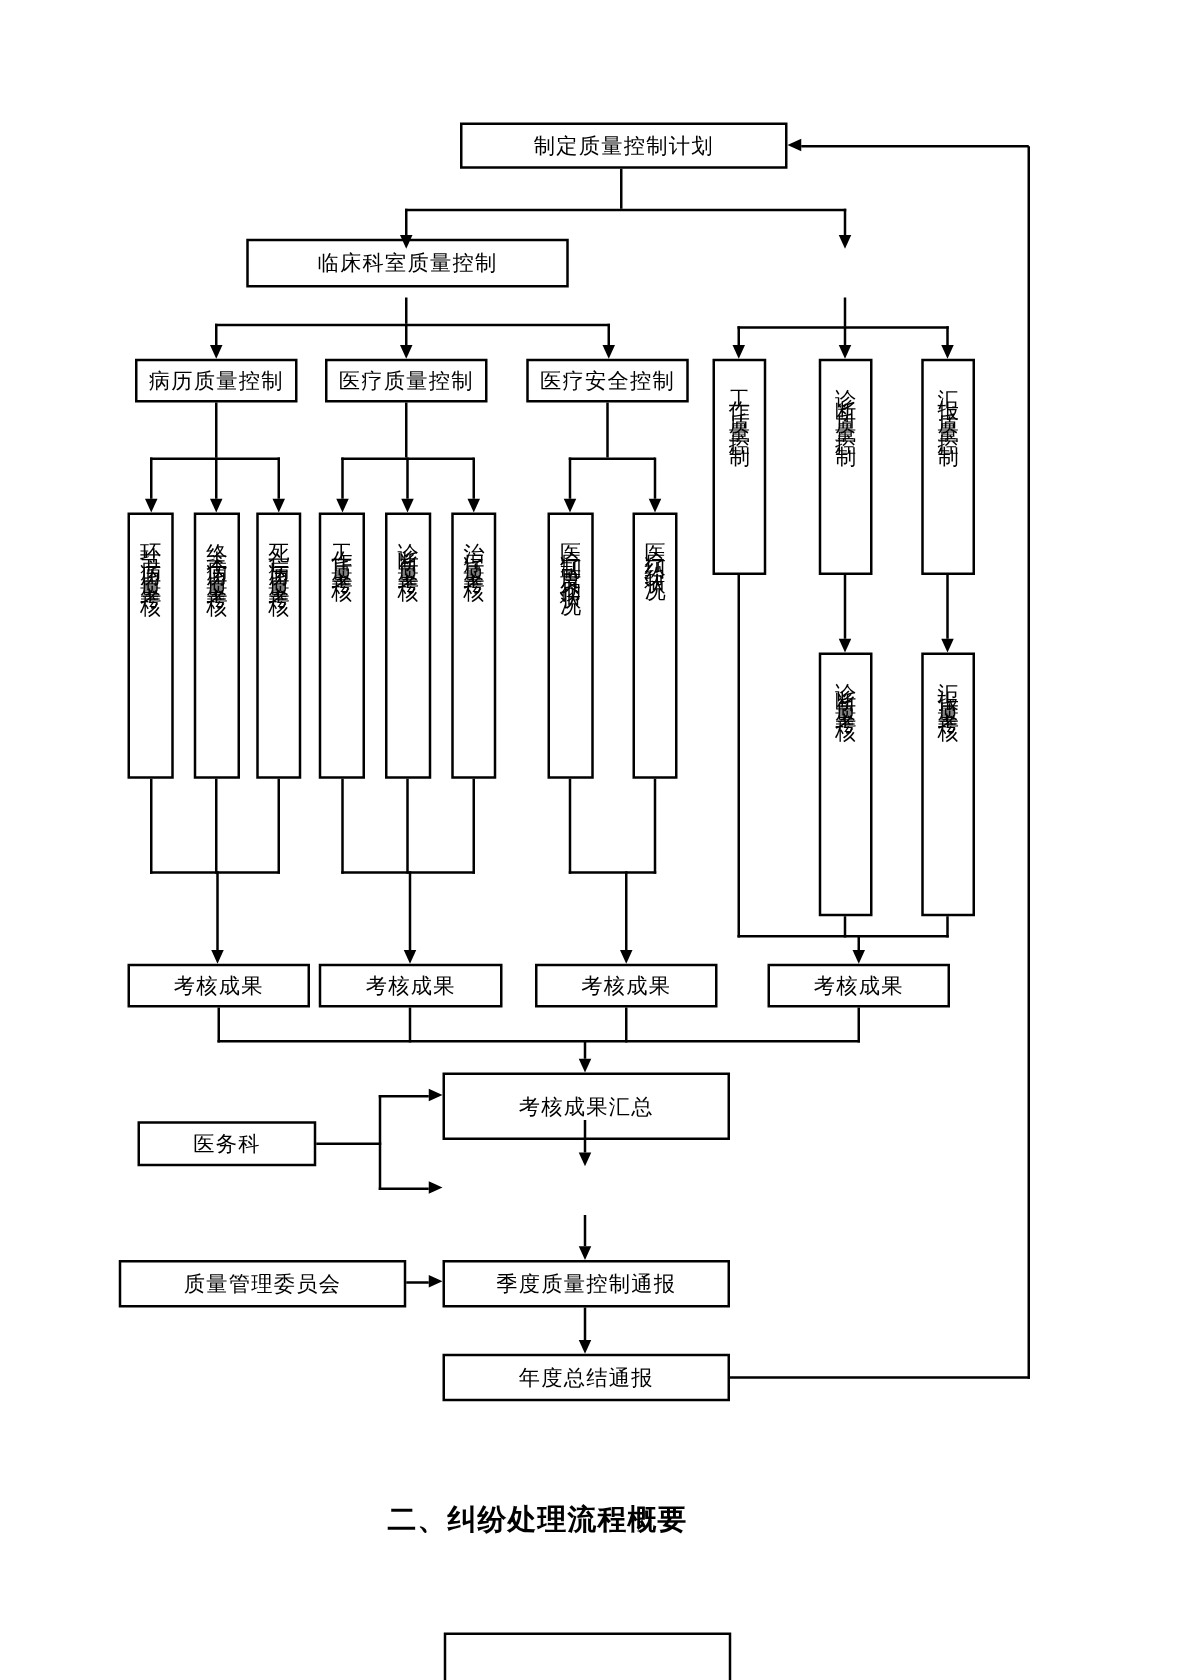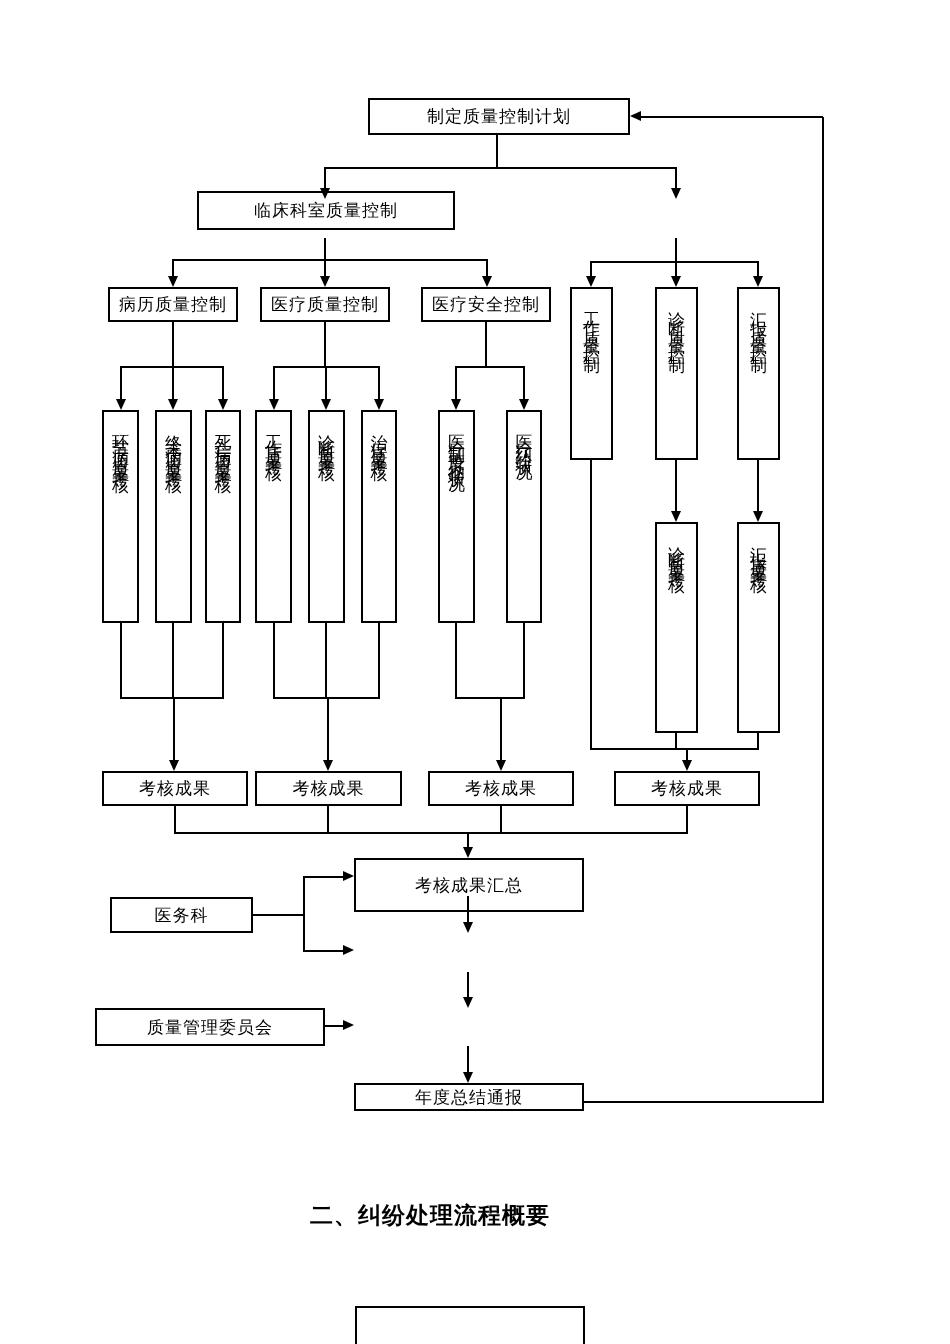--- a/index.html
+++ b/index.html
@@ -51,21 +51,22 @@
   <div class="vbox" style="left:737px;top:522px;width:43px;height:211px">汇报质量考核</div>
 
   <div class="hbox" style="left:102px;top:771px;width:146px;height:35px">考核成果</div>
   <div class="hbox" style="left:255px;top:771px;width:147px;height:35px">考核成果</div>
   <div class="hbox" style="left:428px;top:771px;width:146px;height:35px">考核成果</div>
   <div class="hbox" style="left:614px;top:771px;width:146px;height:35px">考核成果</div>
 
   <div class="hbox" style="left:354px;top:858px;width:230px;height:54px">考核成果汇总</div>
   <div class="hbox" style="left:110px;top:897px;width:143px;height:36px">医务科</div>
   <div class="hbox" style="left:95px;top:1008px;width:230px;height:38px">质量管理委员会</div>
-  <div class="hbox" style="left:354px;top:1083px;width:230px;height:28px">年度总结通报</div>
+  <div class="hbox" style="left:354px;top:1008px;width:230px;height:38px">季度质量控制通报</div>
+  <div class="hbox" style="left:354px;top:1083px;width:230px;height:38px">年度总结通报</div>
   <div class="hbox" style="left:355px;top:1306px;width:230px;height:55px"></div>
 
   <div class="vl" style="left:496px;top:135px;height:32px"></div>
   <div class="hl" style="left:324px;top:167px;width:353px"></div>
   <div class="vl" style="left:324px;top:167px;height:22px"></div>
   <div class="ad" style="left:320px;top:188px"></div>
   <div class="vl" style="left:675px;top:167px;height:22px"></div>
   <div class="ad" style="left:671px;top:188px"></div>
 
   <div class="vl" style="left:324px;top:238px;height:21px"></div>

